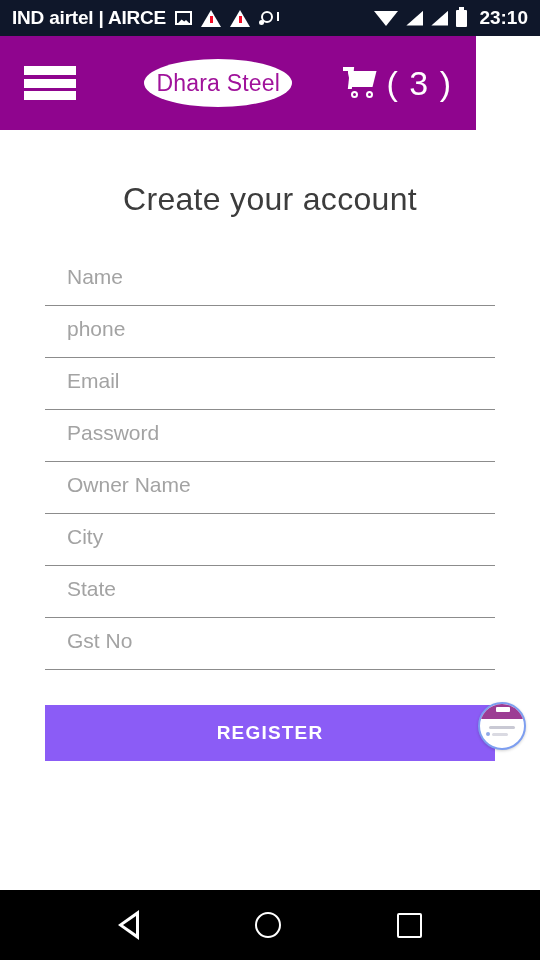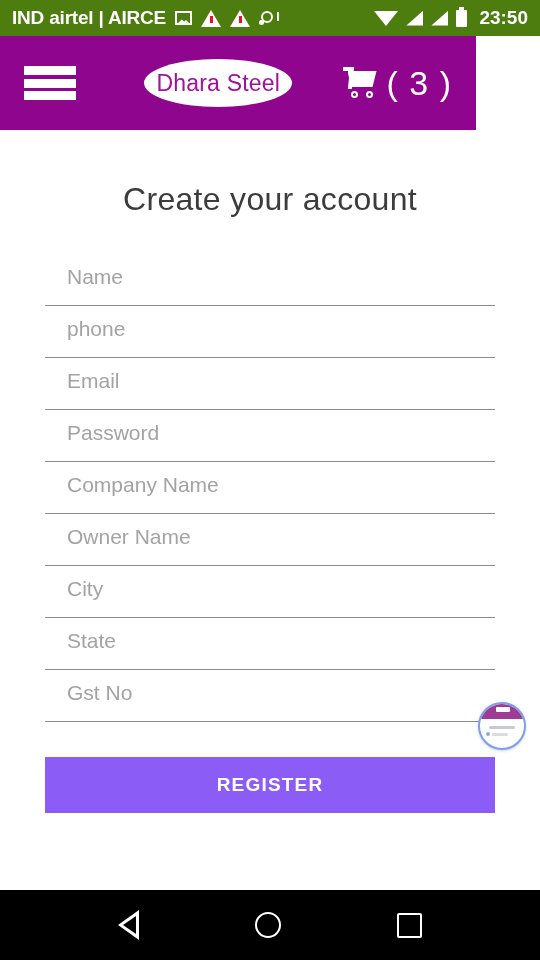--- a/index.html
+++ b/index.html
@@ -7,21 +7,21 @@
     width:540px; height:960px;
     background:#ffffff;
     font-family:"Liberation Sans", sans-serif;
     overflow:hidden;
   }
   .screen { position:relative; width:540px; height:960px; background:#ffffff; }
 
   
   .statusbar {
     position:absolute; top:0; left:0; width:540px; height:36px;
-    background:#4d7c0f;
+    background:#0f172a;
     display:flex; align-items:center;
     padding:0 12px;
     color:#ffffff;
   }
   .carrier {
     font-size:19px; font-weight:bold; letter-spacing:-0.2px;
     white-space:nowrap; color:#ffffff;
   }
   .sb-icons { display:flex; align-items:center; gap:9px; margin-left:9px; }
   .sb-right { margin-left:auto; display:flex; align-items:center; gap:8px; }
@@ -209,21 +209,21 @@
         <div class="ring"></div>
           <div class="dot"></div>
           <div class="bang"></div>
       </div>
     </div>
     <div class="sb-right">
       <div class="ic-wifi"></div>
       <div class="ic-sig"></div>
       <div class="ic-sig"></div>
       <div class="ic-batt"></div>
-      <div class="sb-time">23:50</div>
+      <div class="sb-time">23:10</div>
     </div>
   </div>
 
   <div class="header">
     <div class="hamburger">
       <span></span>
         <span></span>
         <span></span>
     </div>
     <div class="logo-ellipse">
@@ -251,23 +251,20 @@
       <div class="field">
         <input type="text" placeholder="phone" style="">
       </div>
       <div class="field">
         <input type="text" placeholder="Email" style="">
       </div>
       <div class="field">
         <input type="text" placeholder="Password" style="">
       </div>
       <div class="field">
-        <input type="text" placeholder="Company Name" style="">
-      </div>
-      <div class="field">
         <input type="text" placeholder="Owner Name" style="">
       </div>
       <div class="field">
         <input type="text" placeholder="City" style="">
       </div>
       <div class="field">
         <input type="text" placeholder="State" style="">
       </div>
       <div class="field">
         <input type="text" placeholder="Gst No" style="">

